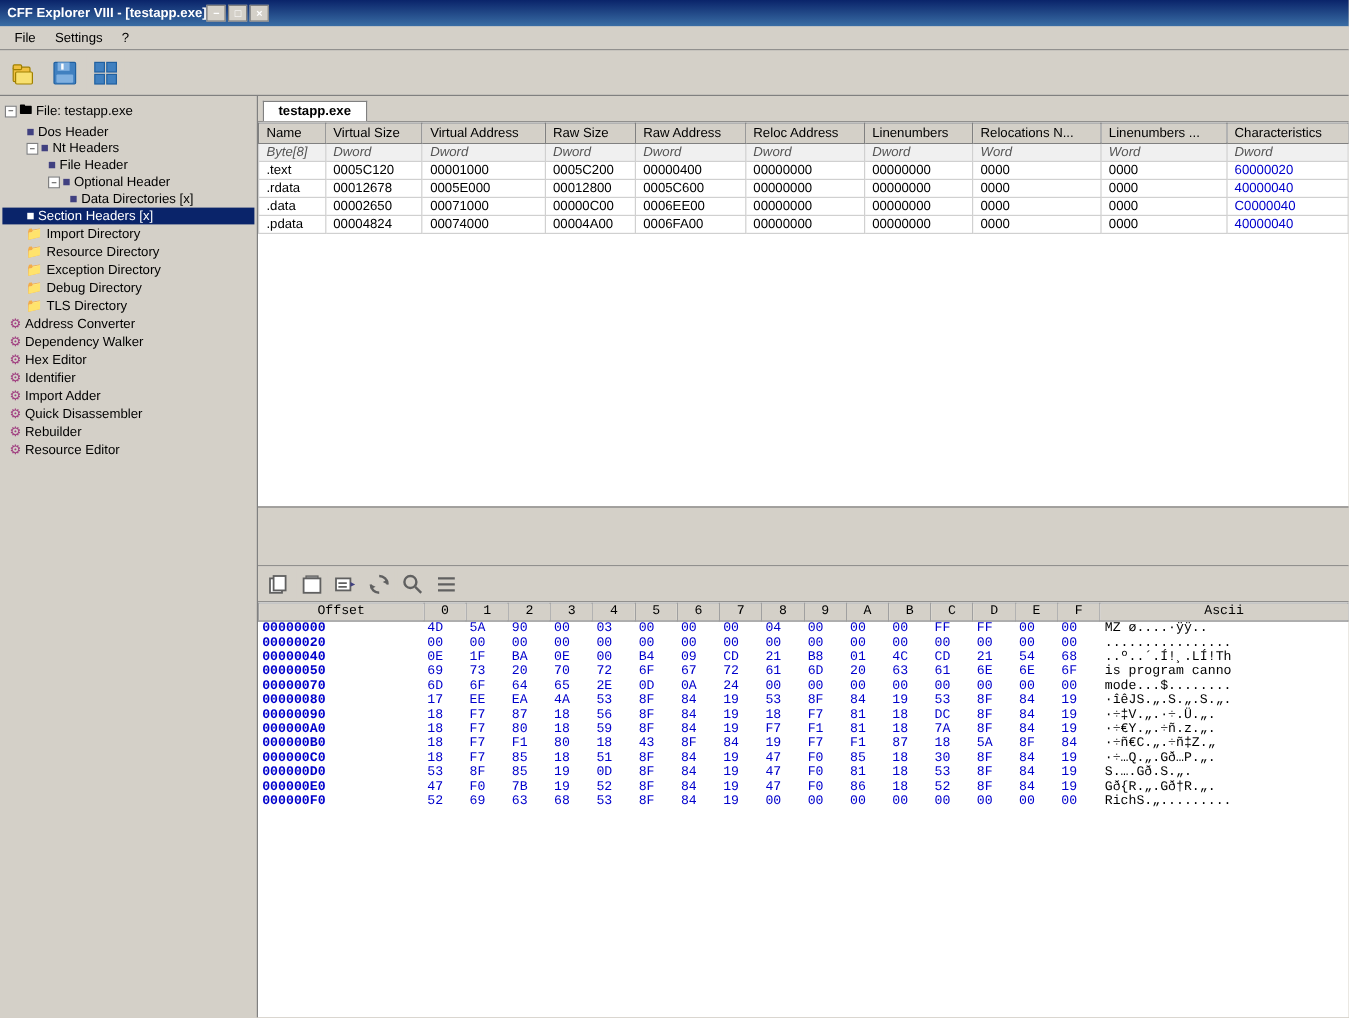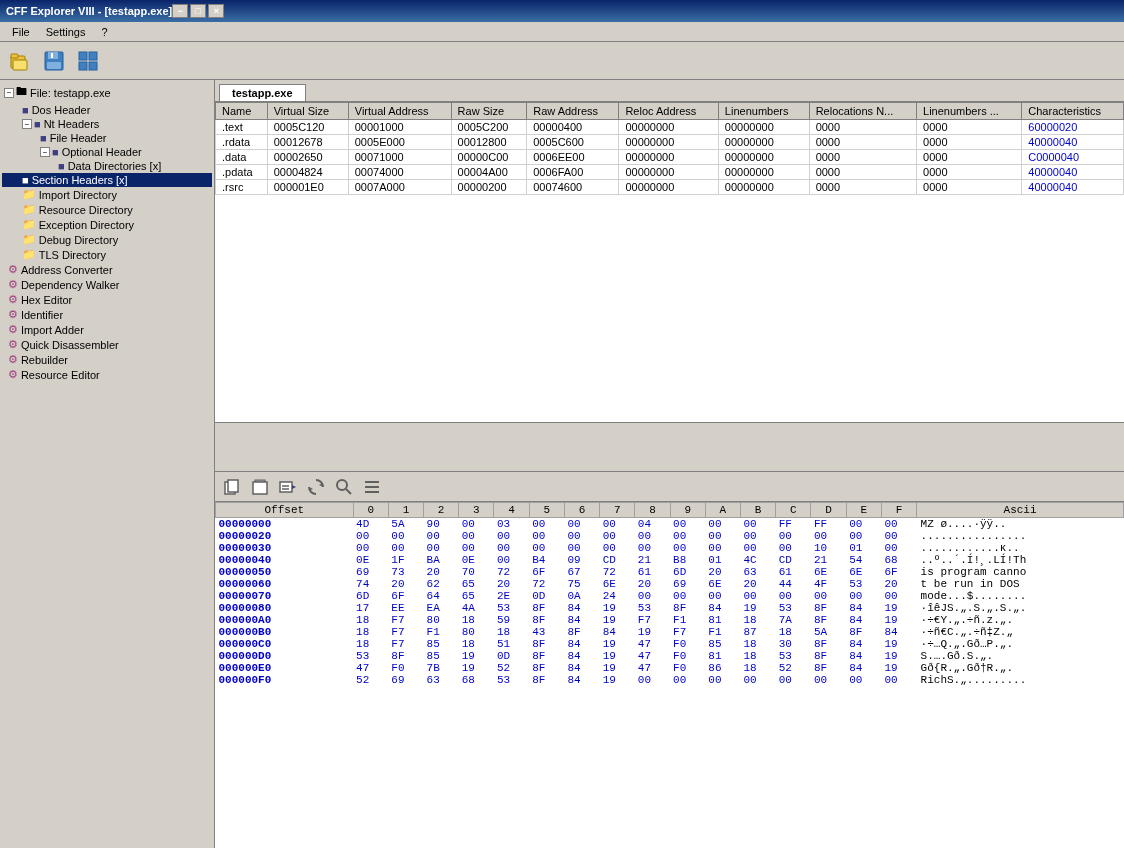--- a/index.html
+++ b/index.html
@@ -381,20 +381,32 @@
             <th>Raw Size</th>
             <th>Raw Address</th>
             <th>Reloc Address</th>
             <th>Linenumbers</th>
             <th>Relocations N...</th>
             <th>Linenumbers ...</th>
             <th>Characteristics</th>
           </tr>
         </thead>
         <tbody id="table-body">
+        <tr class="type-row">
+              <td>Byte[8]</td>
+              <td>Dword</td>
+              <td>Dword</td>
+              <td>Dword</td>
+              <td>Dword</td>
+              <td>Dword</td>
+              <td>Dword</td>
+              <td>Word</td>
+              <td>Word</td>
+              <td>Dword</td>
+            </tr>
             <tr>
               <td>.text</td>
               <td>0005C120</td>
               <td>00001000</td>
               <td>0005C200</td>
               <td>00000400</td>
               <td>00000000</td>
               <td>00000000</td>
               <td>0000</td>
               <td>0000</td>
@@ -429,32 +441,20 @@
               <td>00004824</td>
               <td>00074000</td>
               <td>00004A00</td>
               <td>0006FA00</td>
               <td>00000000</td>
               <td>00000000</td>
               <td>0000</td>
               <td>0000</td>
               <td style="color: rgb(0, 0, 204);">40000040</td>
             </tr>
-            <tr>
-              <td>.rsrc</td>
-              <td>000001E0</td>
-              <td>0007A000</td>
-              <td>00000200</td>
-              <td>00074600</td>
-              <td>00000000</td>
-              <td>00000000</td>
-              <td>0000</td>
-              <td>0000</td>
-              <td style="color: rgb(0, 0, 204);">40000040</td>
-            </tr>
           </tbody>
       </table>
     </div>
 
     <div class="divider-area"></div>
 
     <div class="hex-area">
       <div class="hex-toolbar">
         <button class="hex-btn" title="Copy">
           <svg width="18" height="18" viewBox="0 0 18 18">
@@ -558,40 +558,20 @@
                 <td style="color: rgb(0, 0, 204);">00</td>
                 <td style="color: rgb(0, 0, 204);">00</td>
                 <td style="color: rgb(0, 0, 204);">00</td>
                 <td style="color: rgb(0, 0, 204);">00</td>
                 <td style="color: rgb(0, 0, 204);">00</td>
                 <td style="color: rgb(0, 0, 204);">00</td>
                 <td style="color: rgb(0, 0, 204);">00</td>
                 <td class="ascii">................</td>
               </tr>
               <tr class="hex-row">
-                <td class="offset">00000030</td>
-                <td style="color: rgb(0, 0, 204);">00</td>
-                <td style="color: rgb(0, 0, 204);">00</td>
-                <td style="color: rgb(0, 0, 204);">00</td>
-                <td style="color: rgb(0, 0, 204);">00</td>
-                <td style="color: rgb(0, 0, 204);">00</td>
-                <td style="color: rgb(0, 0, 204);">00</td>
-                <td style="color: rgb(0, 0, 204);">00</td>
-                <td style="color: rgb(0, 0, 204);">00</td>
-                <td style="color: rgb(0, 0, 204);">00</td>
-                <td style="color: rgb(0, 0, 204);">00</td>
-                <td style="color: rgb(0, 0, 204);">00</td>
-                <td style="color: rgb(0, 0, 204);">00</td>
-                <td style="color: rgb(0, 0, 204);">00</td>
-                <td style="color: rgb(0, 0, 204);">10</td>
-                <td style="color: rgb(0, 0, 204);">01</td>
-                <td style="color: rgb(0, 0, 204);">00</td>
-                <td class="ascii">............ĸ..</td>
-              </tr>
-              <tr class="hex-row">
                 <td class="offset">00000040</td>
                 <td style="color: rgb(0, 0, 204);">0E</td>
                 <td style="color: rgb(0, 0, 204);">1F</td>
                 <td style="color: rgb(0, 0, 204);">BA</td>
                 <td style="color: rgb(0, 0, 204);">0E</td>
                 <td style="color: rgb(0, 0, 204);">00</td>
                 <td style="color: rgb(0, 0, 204);">B4</td>
                 <td style="color: rgb(0, 0, 204);">09</td>
                 <td style="color: rgb(0, 0, 204);">CD</td>
                 <td style="color: rgb(0, 0, 204);">21</td>
@@ -618,40 +598,20 @@
                 <td style="color: rgb(0, 0, 204);">6D</td>
                 <td style="color: rgb(0, 0, 204);">20</td>
                 <td style="color: rgb(0, 0, 204);">63</td>
                 <td style="color: rgb(0, 0, 204);">61</td>
                 <td style="color: rgb(0, 0, 204);">6E</td>
                 <td style="color: rgb(0, 0, 204);">6E</td>
                 <td style="color: rgb(0, 0, 204);">6F</td>
                 <td class="ascii">is program canno</td>
               </tr>
               <tr class="hex-row">
-                <td class="offset">00000060</td>
-                <td style="color: rgb(0, 0, 204);">74</td>
-                <td style="color: rgb(0, 0, 204);">20</td>
-                <td style="color: rgb(0, 0, 204);">62</td>
-                <td style="color: rgb(0, 0, 204);">65</td>
-                <td style="color: rgb(0, 0, 204);">20</td>
-                <td style="color: rgb(0, 0, 204);">72</td>
-                <td style="color: rgb(0, 0, 204);">75</td>
-                <td style="color: rgb(0, 0, 204);">6E</td>
-                <td style="color: rgb(0, 0, 204);">20</td>
-                <td style="color: rgb(0, 0, 204);">69</td>
-                <td style="color: rgb(0, 0, 204);">6E</td>
-                <td style="color: rgb(0, 0, 204);">20</td>
-                <td style="color: rgb(0, 0, 204);">44</td>
-                <td style="color: rgb(0, 0, 204);">4F</td>
-                <td style="color: rgb(0, 0, 204);">53</td>
-                <td style="color: rgb(0, 0, 204);">20</td>
-                <td class="ascii">t be run in DOS </td>
-              </tr>
-              <tr class="hex-row">
                 <td class="offset">00000070</td>
                 <td style="color: rgb(0, 0, 204);">6D</td>
                 <td style="color: rgb(0, 0, 204);">6F</td>
                 <td style="color: rgb(0, 0, 204);">64</td>
                 <td style="color: rgb(0, 0, 204);">65</td>
                 <td style="color: rgb(0, 0, 204);">2E</td>
                 <td style="color: rgb(0, 0, 204);">0D</td>
                 <td style="color: rgb(0, 0, 204);">0A</td>
                 <td style="color: rgb(0, 0, 204);">24</td>
                 <td style="color: rgb(0, 0, 204);">00</td>
@@ -678,20 +638,40 @@
                 <td style="color: rgb(0, 0, 204);">8F</td>
                 <td style="color: rgb(0, 0, 204);">84</td>
                 <td style="color: rgb(0, 0, 204);">19</td>
                 <td style="color: rgb(0, 0, 204);">53</td>
                 <td style="color: rgb(0, 0, 204);">8F</td>
                 <td style="color: rgb(0, 0, 204);">84</td>
                 <td style="color: rgb(0, 0, 204);">19</td>
                 <td class="ascii">·îêJS.„.S.„.S.„.</td>
               </tr>
               <tr class="hex-row">
+                <td class="offset">00000090</td>
+                <td style="color: rgb(0, 0, 204);">18</td>
+                <td style="color: rgb(0, 0, 204);">F7</td>
+                <td style="color: rgb(0, 0, 204);">87</td>
+                <td style="color: rgb(0, 0, 204);">18</td>
+                <td style="color: rgb(0, 0, 204);">56</td>
+                <td style="color: rgb(0, 0, 204);">8F</td>
+                <td style="color: rgb(0, 0, 204);">84</td>
+                <td style="color: rgb(0, 0, 204);">19</td>
+                <td style="color: rgb(0, 0, 204);">18</td>
+                <td style="color: rgb(0, 0, 204);">F7</td>
+                <td style="color: rgb(0, 0, 204);">81</td>
+                <td style="color: rgb(0, 0, 204);">18</td>
+                <td style="color: rgb(0, 0, 204);">DC</td>
+                <td style="color: rgb(0, 0, 204);">8F</td>
+                <td style="color: rgb(0, 0, 204);">84</td>
+                <td style="color: rgb(0, 0, 204);">19</td>
+                <td class="ascii">·÷‡V.„.·÷.Ü.„.</td>
+              </tr>
+              <tr class="hex-row">
                 <td class="offset">000000A0</td>
                 <td style="color: rgb(0, 0, 204);">18</td>
                 <td style="color: rgb(0, 0, 204);">F7</td>
                 <td style="color: rgb(0, 0, 204);">80</td>
                 <td style="color: rgb(0, 0, 204);">18</td>
                 <td style="color: rgb(0, 0, 204);">59</td>
                 <td style="color: rgb(0, 0, 204);">8F</td>
                 <td style="color: rgb(0, 0, 204);">84</td>
                 <td style="color: rgb(0, 0, 204);">19</td>
                 <td style="color: rgb(0, 0, 204);">F7</td>

